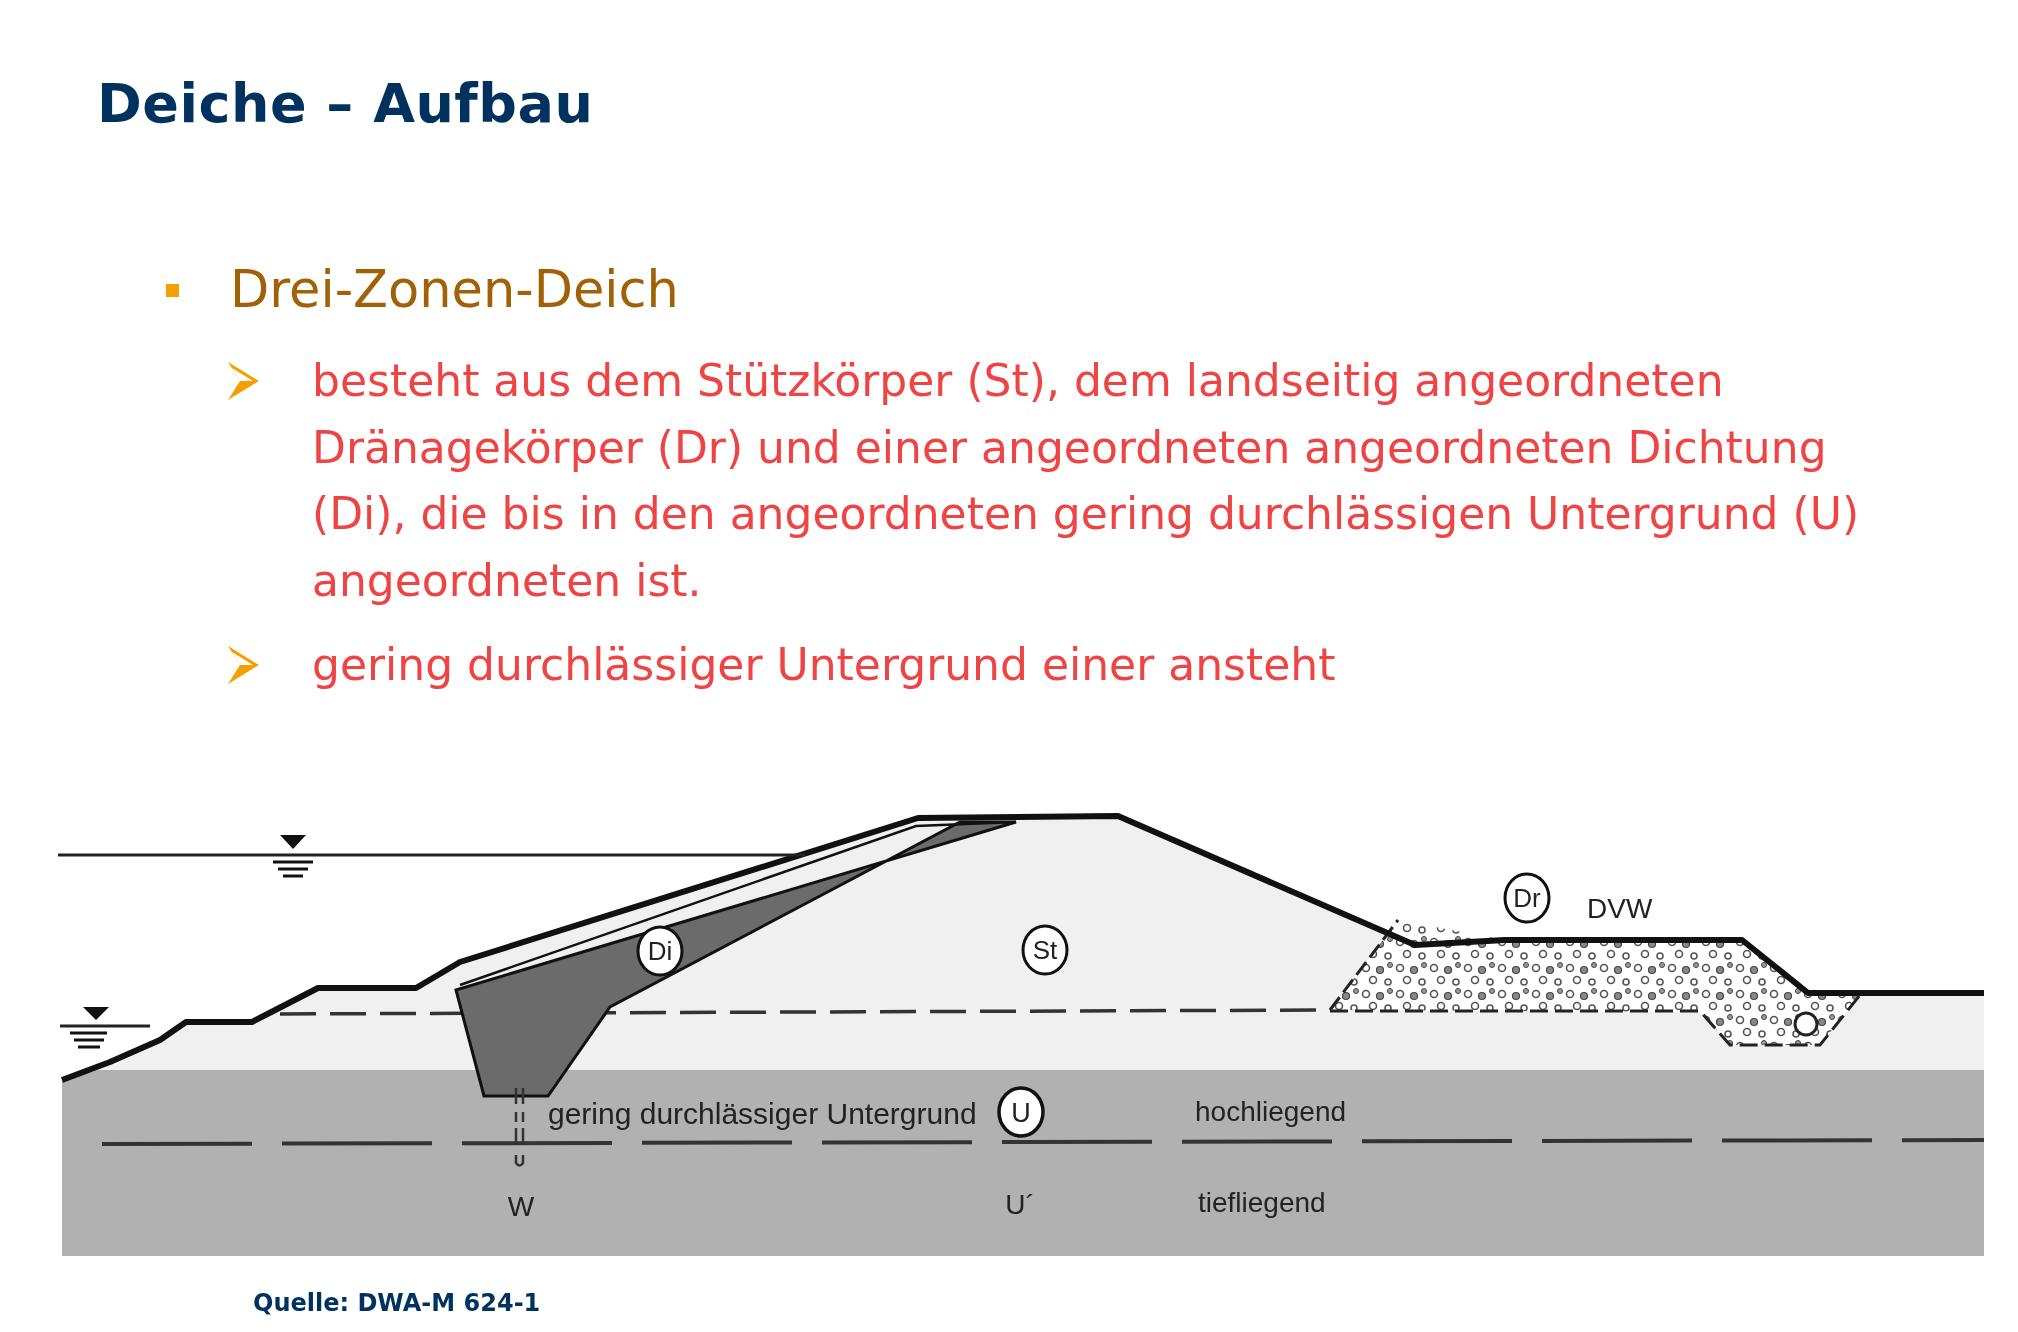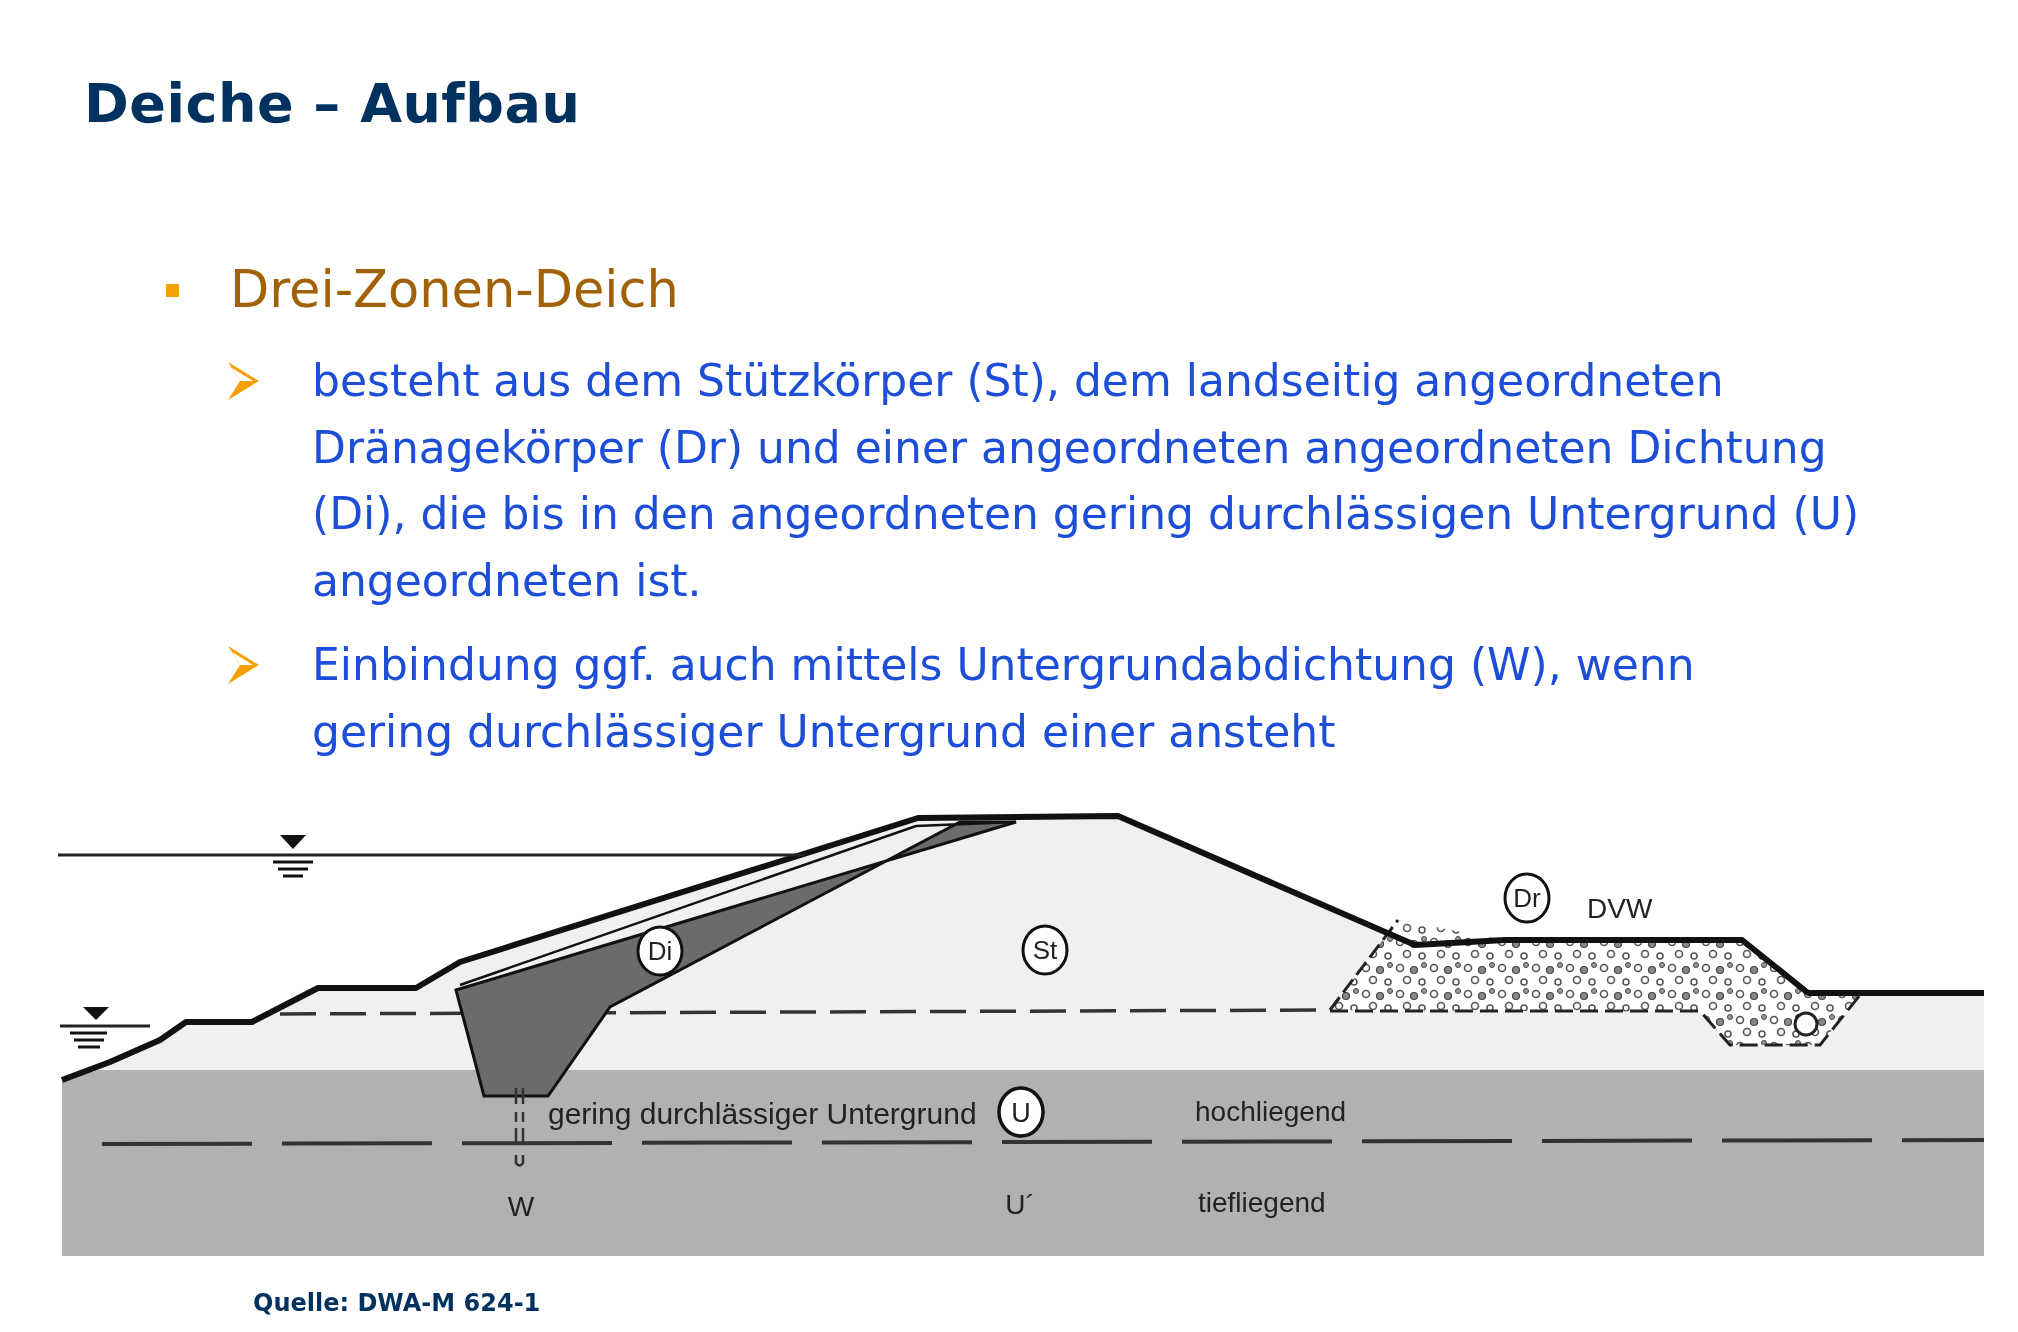--- a/index.html
+++ b/index.html
@@ -1,25 +1,25 @@
 <!DOCTYPE html>
 <html><head>
 <meta charset="utf-8">
 <style>
   html, body { margin: 0; padding: 0; background: #ffffff; }
   body { width: 2018px; height: 1332px; position: relative; overflow: hidden;
          font-family: "DejaVu Sans", "Liberation Sans", sans-serif; color: #003262; }
-  .title { position: absolute; left: 84px; top: 72px; font-size: 54px; font-weight: bold;
+  .title { position: absolute; left: 97px; top: 72px; font-size: 54px; font-weight: bold;
            color: #00325f; letter-spacing: 0.5px; margin: 0; white-space: nowrap; }
   .l1 { position: absolute; left: 0; top: 0; }
   .l1-bullet { position: absolute; left: 166px; top: 284px; width: 13px; height: 13px; background: #f5a000; }
   .l1-text { position: absolute; left: 230px; top: 258px; font-size: 51px; color: #a16207;
              white-space: nowrap; line-height: 64px; }
   .l2-arrow { position: absolute; width: 34px; height: 40px; }
-  .l2-text { position: absolute; left: 312px; font-size: 44px; color: #1d4ed8; line-height: 66.5px; width: 1700px; }
+  .l2-text { position: absolute; left: 312px; font-size: 44px; color: #ef4444; line-height: 66.5px; width: 1700px; }
   .l2-line { display: block; white-space: nowrap; }
   .diagram { position: absolute; left: 0; top: 790px; width: 2018px; height: 480px; }
   .source { position: absolute; left: 253px; top: 1289px; font-size: 24px; font-weight: bold;
             color: #00325f; white-space: nowrap; }
   .dlabel { font-family: "Liberation Sans", "DejaVu Sans", sans-serif; fill: #222; }
 </style>
 </head>
 <body>
 
 <h1 class="title">Deiche – Aufbau</h1>
@@ -38,21 +38,20 @@
   <span class="l2-line">Dränagekörper (Dr) und einer angeordneten angeordneten Dichtung</span>
   <span class="l2-line">(Di), die bis in den angeordneten gering durchlässigen Untergrund (U)</span>
   <span class="l2-line">angeordneten ist.</span>
 </div>
 
 <svg class="l2-arrow" style="left:226px; top:645px;" viewBox="0 0 34 40">
   <polygon points="2,1 33,20 2,39 14,20" fill="#f5a000"></polygon>
   <polygon points="6,7 27,20 14,20" fill="#ffffff"></polygon>
 </svg>
 <div class="l2-text" style="top:632px;">
-  <span class="l2-line">Einbindung ggf. auch mittels Untergrundabdichtung (W), wenn</span>
   <span class="l2-line">gering durchlässiger Untergrund einer ansteht</span>
 </div>
 
 <svg class="diagram" viewBox="0 790 2018 480">
 
   <rect x="62" y="1068" width="1922" height="188" fill="#b1b1b1"></rect>
 
   <polygon points="62,1070 62,1080 110,1062 160,1040 186,1022 252,1022 318,988 416,988 460,962 918,818 1118,816 1415,945 1505,940 1742,938 1808,993 1984,993 1984,1070" fill="#f0f0f0"></polygon>
 
   <path d="M62,1080 Q140,1062 186,1022 L62,1022 Z" fill="#ffffff"></path>

